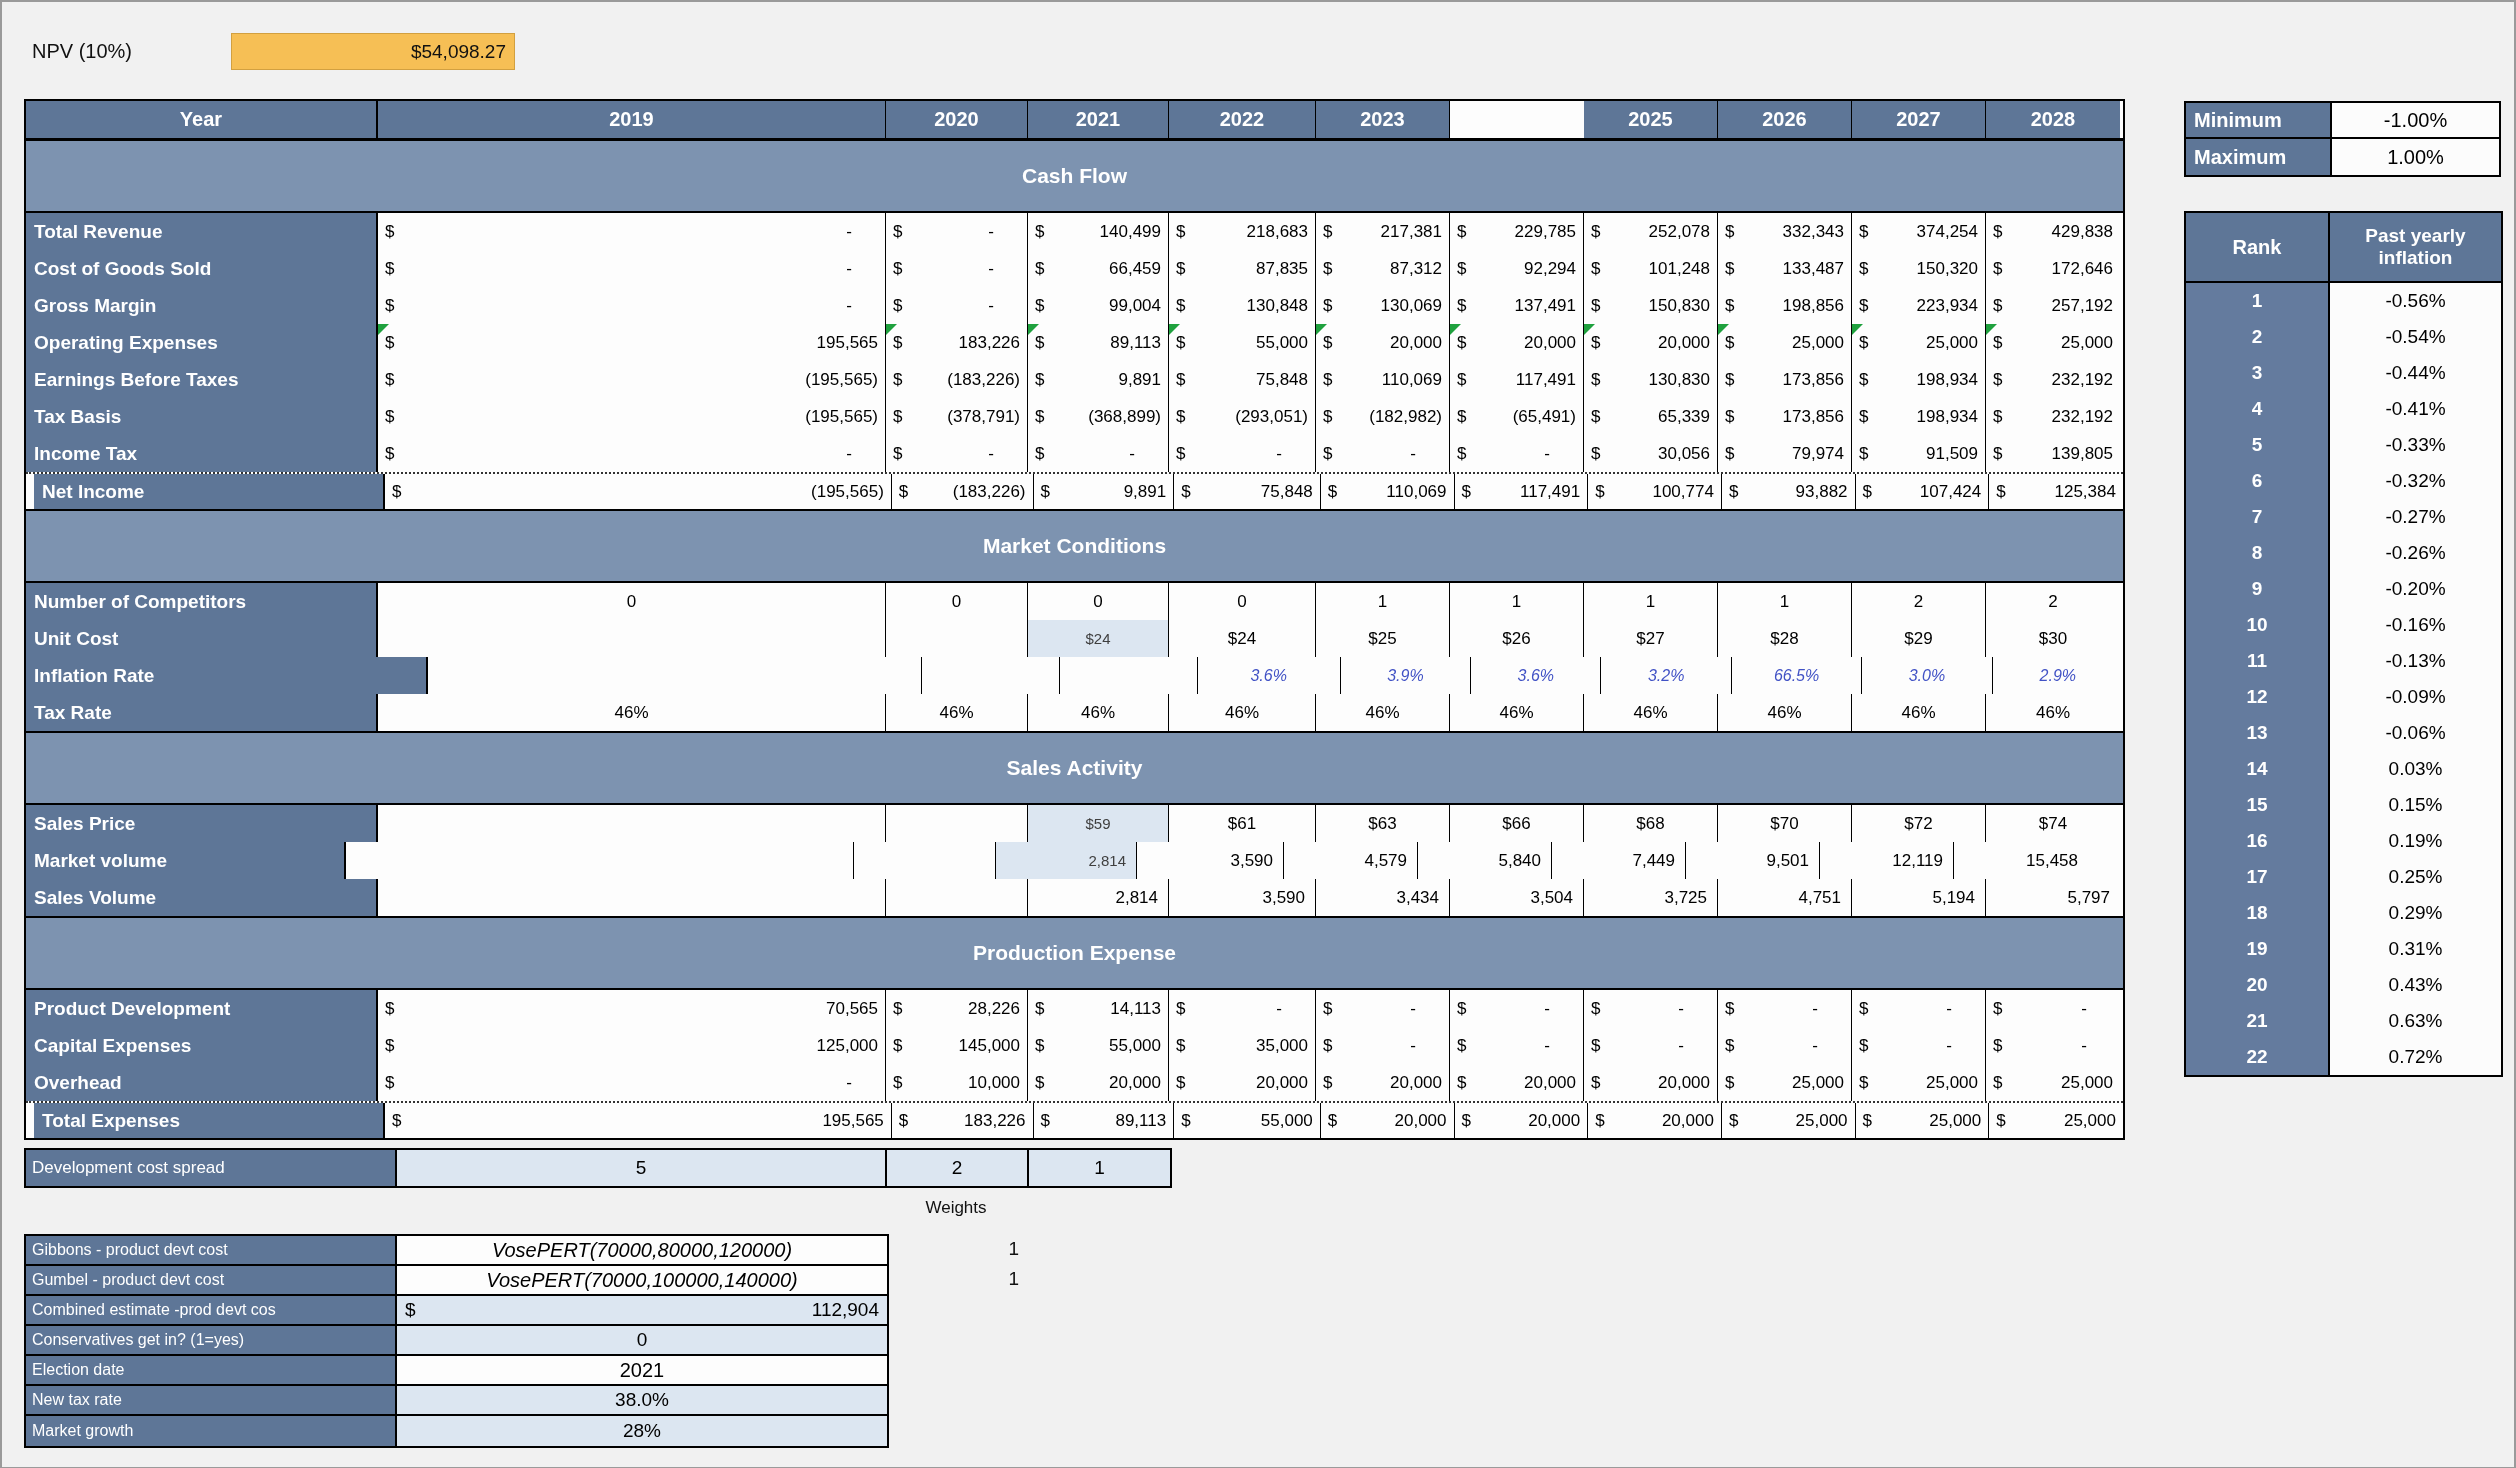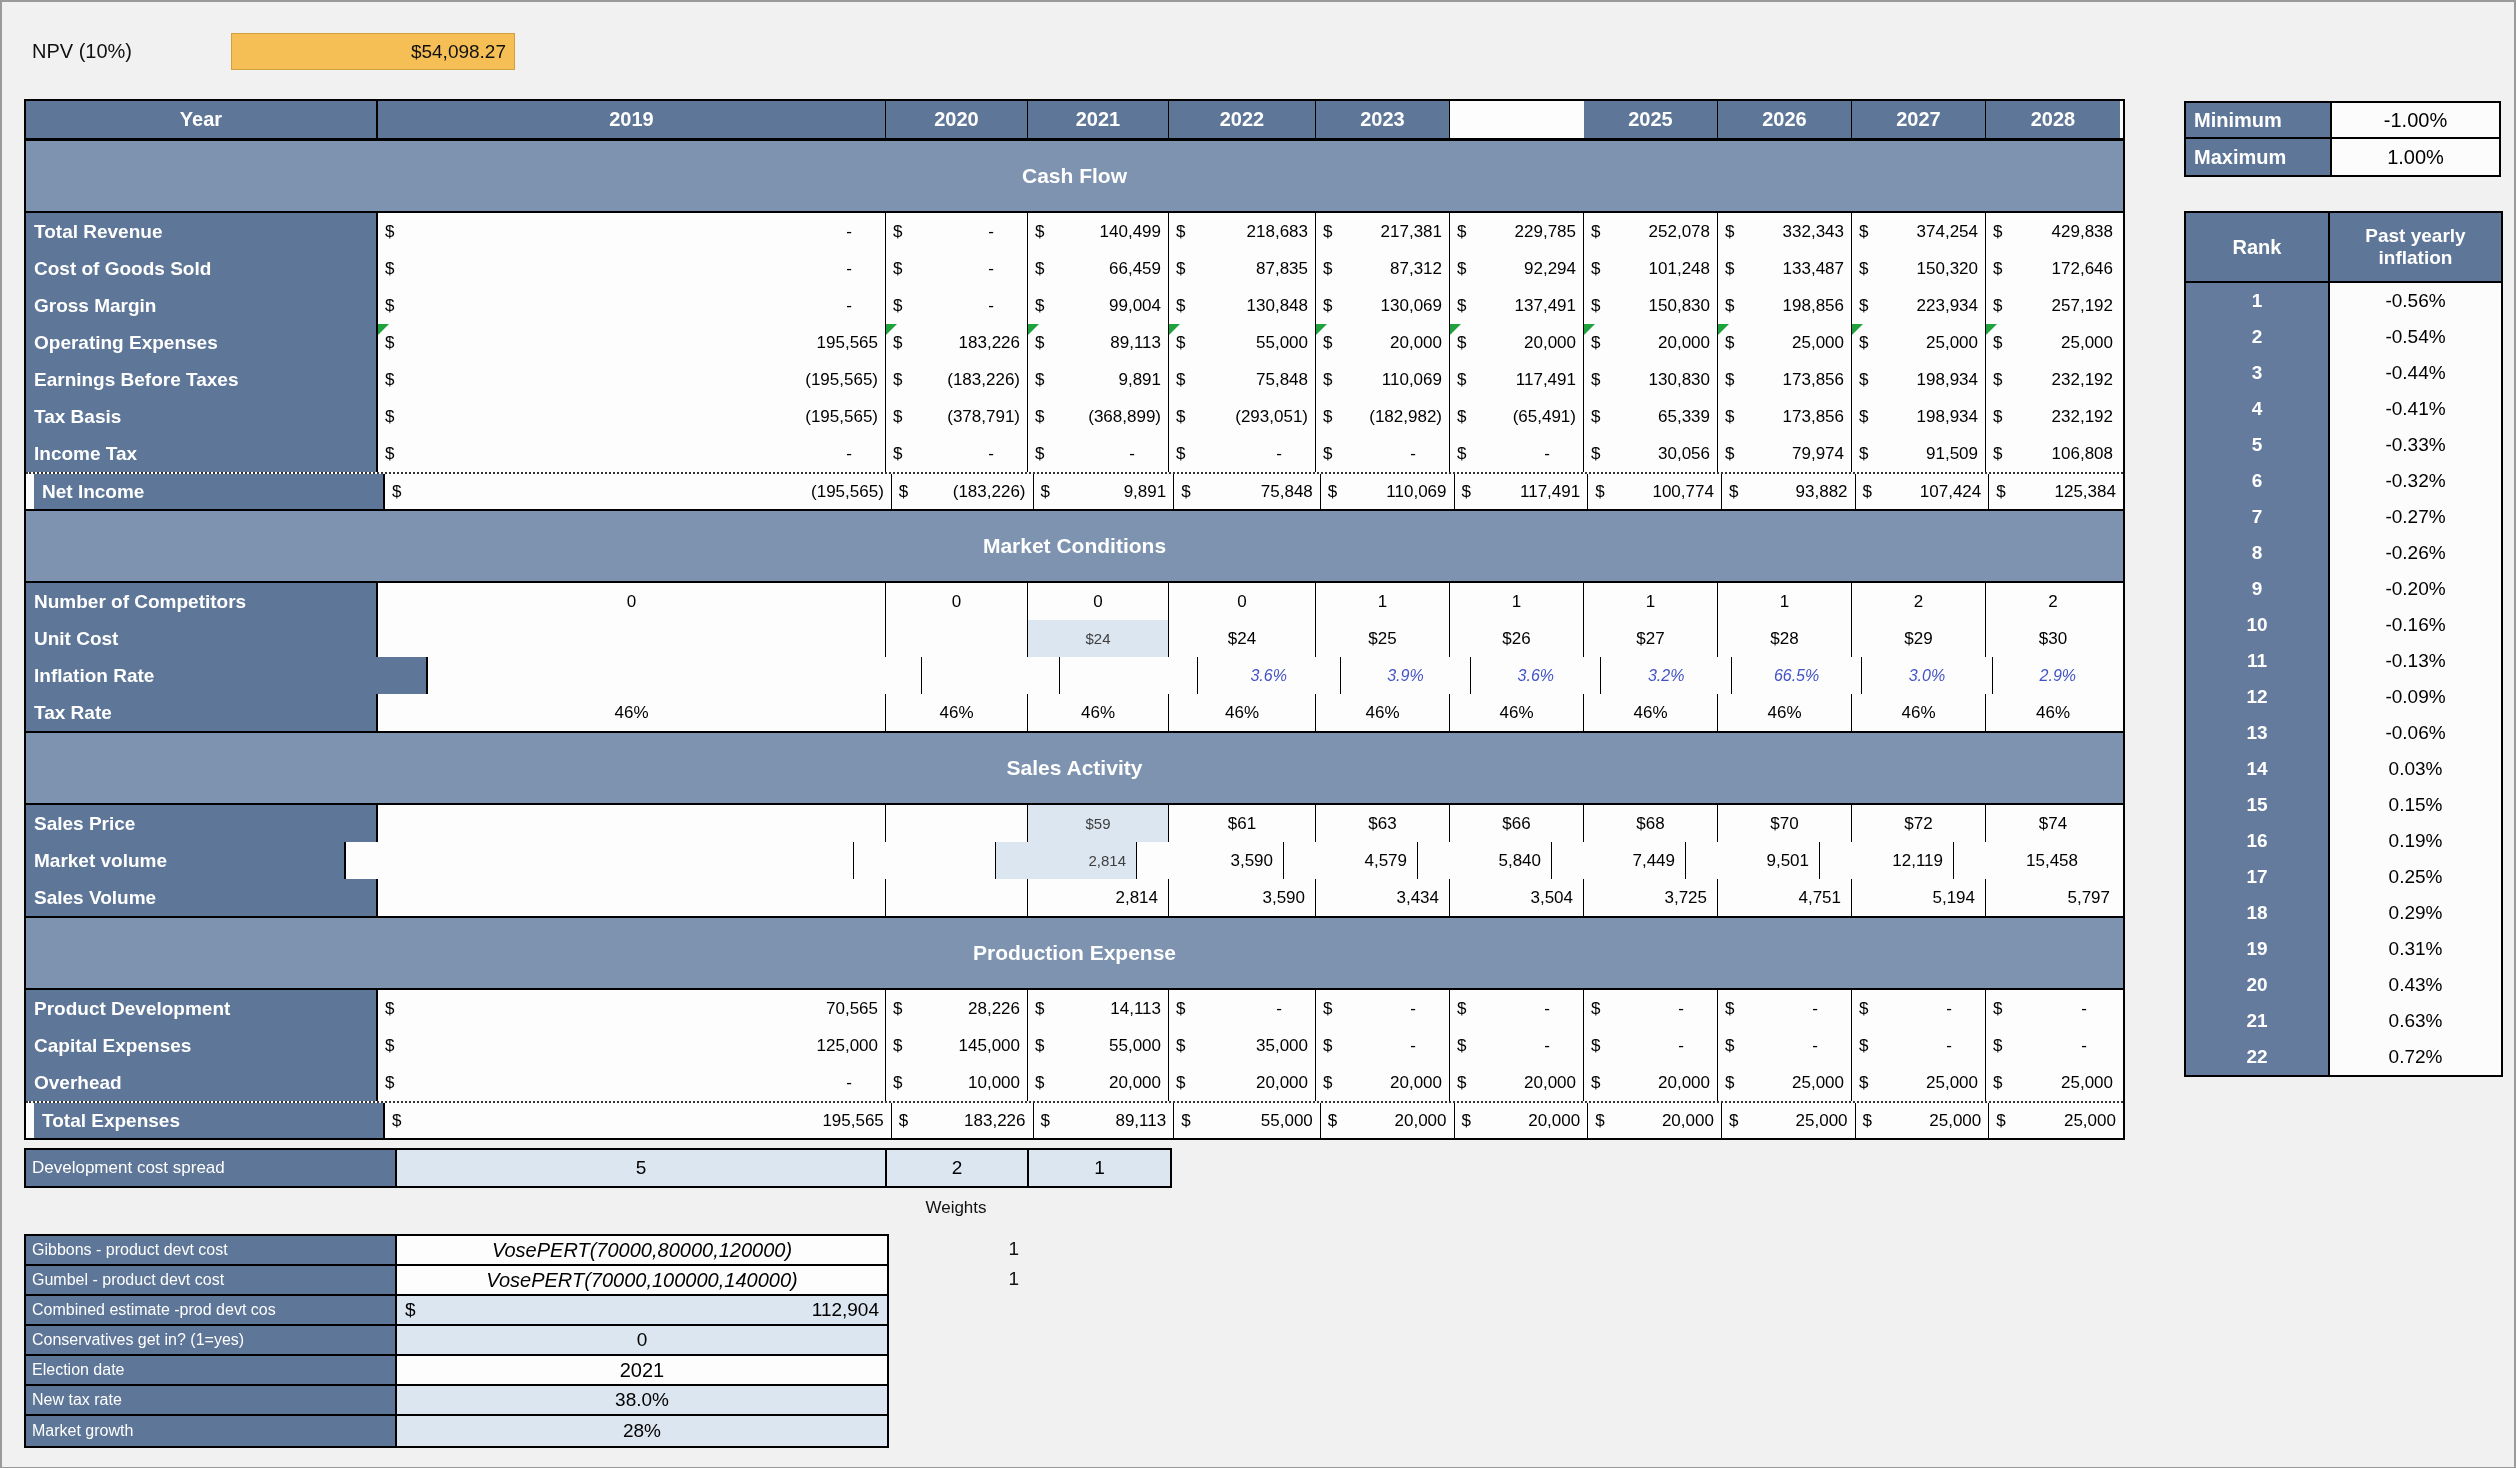--- a/index.html
+++ b/index.html
@@ -397,21 +397,21 @@
         <div class="cell dcell acct" style="width: 134px;">
           <span class="cur">$</span>
           <span class="val">79,974</span>
         </div>
         <div class="cell dcell acct" style="width: 134px;">
           <span class="cur">$</span>
           <span class="val">91,509</span>
         </div>
         <div class="cell dcell acct" style="width: 134px;">
           <span class="cur">$</span>
-          <span class="val">106,808</span>
+          <span class="val">139,805</span>
         </div>
       </div>
       <div class="t-row row-h dotted">
         <div class="cell lbl" style="width: 352px;">Net Income</div>
         <div class="cell dcell acct" style="width: 508px;">
           <span class="cur">$</span>
           <span class="val">(195,565)</span>
         </div>
         <div class="cell dcell acct" style="width: 142px;">
           <span class="cur">$</span>

